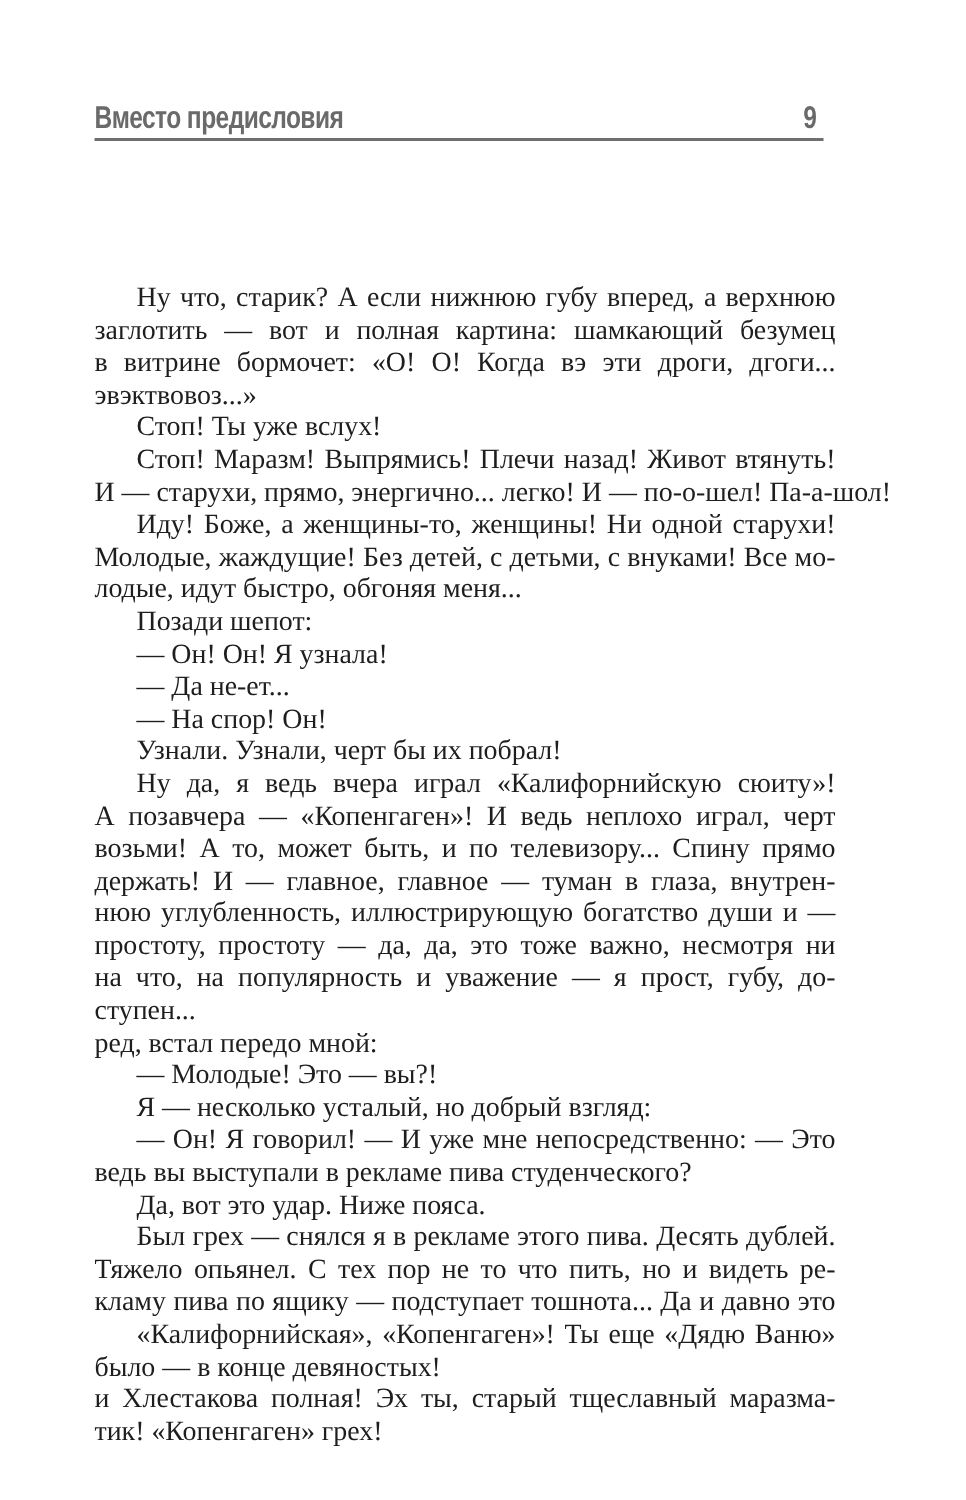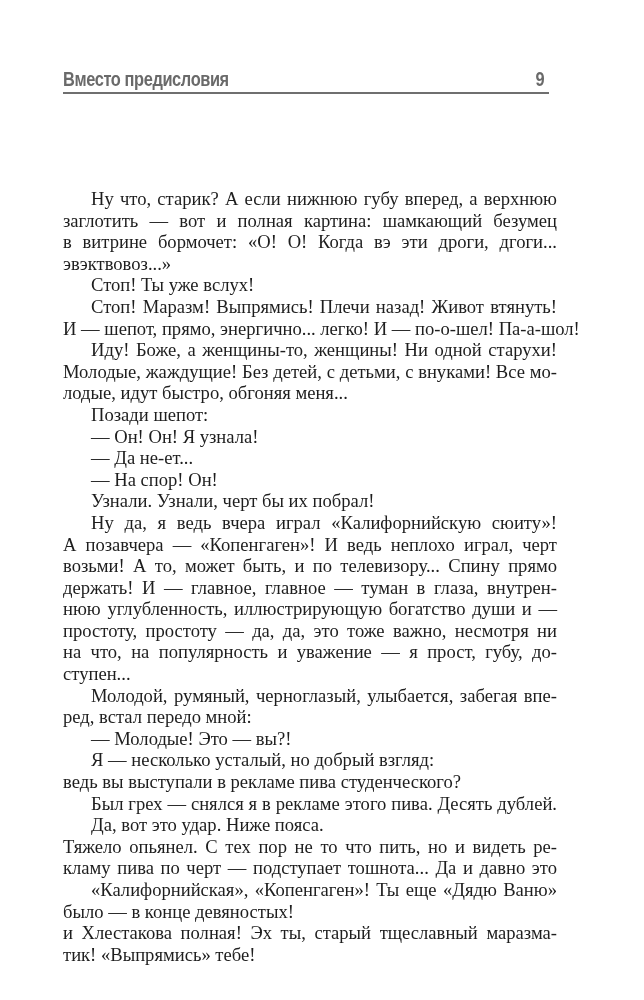--- a/index.html
+++ b/index.html
@@ -39,44 +39,44 @@
     <span class="header-title">Вместо предисловия</span>
     <span class="header-page">9</span>
   </div>
   <div class="body-text" id="body-text">
       <span class="line indent">Ну что, старик? А если нижнюю губу вперед, а верхнюю</span>
       <span class="line">заглотить — вот и полная картина: шамкающий безумец</span>
       <span class="line">в витрине бормочет: «О! О! Когда вэ эти дроги, дгоги...</span>
       <span class="line last">эвэктвовоз...»</span>
       <span class="line indent last">Стоп! Ты уже вслух!</span>
       <span class="line indent">Стоп! Маразм! Выпрямись! Плечи назад! Живот втянуть!</span>
-      <span class="line last">И — шепот, прямо, энергично... легко! И — по-о-шел! Па-а-шол!</span>
+      <span class="line last">И — старухи, прямо, энергично... легко! И — по-о-шел! Па-а-шол!</span>
       <span class="line indent">Иду! Боже, а женщины-то, женщины! Ни одной старухи!</span>
       <span class="line">Молодые, жаждущие! Без детей, с детьми, с внуками! Все мо-</span>
       <span class="line last">лодые, идут быстро, обгоняя меня...</span>
       <span class="line indent last">Позади шепот:</span>
       <span class="line indent last">— Он! Он! Я узнала!</span>
       <span class="line indent last">— Да не-ет...</span>
       <span class="line indent last">— На спор! Он!</span>
       <span class="line indent last">Узнали. Узнали, черт бы их побрал!</span>
       <span class="line indent">Ну да, я ведь вчера играл «Калифорнийскую сюиту»!</span>
       <span class="line">А позавчера — «Копенгаген»! И ведь неплохо играл, черт</span>
       <span class="line">возьми! А то, может быть, и по телевизору... Спину прямо</span>
       <span class="line">держать! И — главное, главное — туман в глаза, внутрен-</span>
       <span class="line">нюю углубленность, иллюстрирующую богатство души и —</span>
       <span class="line">простоту, простоту — да, да, это тоже важно, несмотря ни</span>
       <span class="line">на что, на популярность и уважение — я прост, губу, до-</span>
       <span class="line last">ступен...</span>
-      <span class="line indent">Молодой, румяный, черноглазый, улыбается, забегая впе-</span>
       <span class="line last">ред, встал передо мной:</span>
       <span class="line indent last">— Молодые! Это — вы?!</span>
       <span class="line indent last">Я — несколько усталый, но добрый взгляд:</span>
+      <span class="line indent">— Он! Я говорил! — И уже мне непосредственно: — Это</span>
       <span class="line last">ведь вы выступали в рекламе пива студенческого?</span>
+      <span class="line indent last">Да, вот это удар. Ниже пояса.</span>
       <span class="line indent">Был грех — снялся я в рекламе этого пива. Десять дублей.</span>
-      <span class="line indent last">Да, вот это удар. Ниже пояса.</span>
       <span class="line">Тяжело опьянел. С тех пор не то что пить, но и видеть ре-</span>
-      <span class="line">кламу пива по черт — подступает тошнота... Да и давно это</span>
+      <span class="line">кламу пива по ящику — подступает тошнота... Да и давно это</span>
       <span class="line indent">«Калифорнийская», «Копенгаген»! Ты еще «Дядю Ваню»</span>
       <span class="line last">было — в конце девяностых!</span>
       <span class="line">и Хлестакова полная! Эх ты, старый тщеславный маразма-</span>
-      <span class="line last">тик! «Выпрямись» тебе!</span>
+      <span class="line last">тик! «Копенгаген» грех!</span>
     </div>
 </div>
 
 </body></html>

